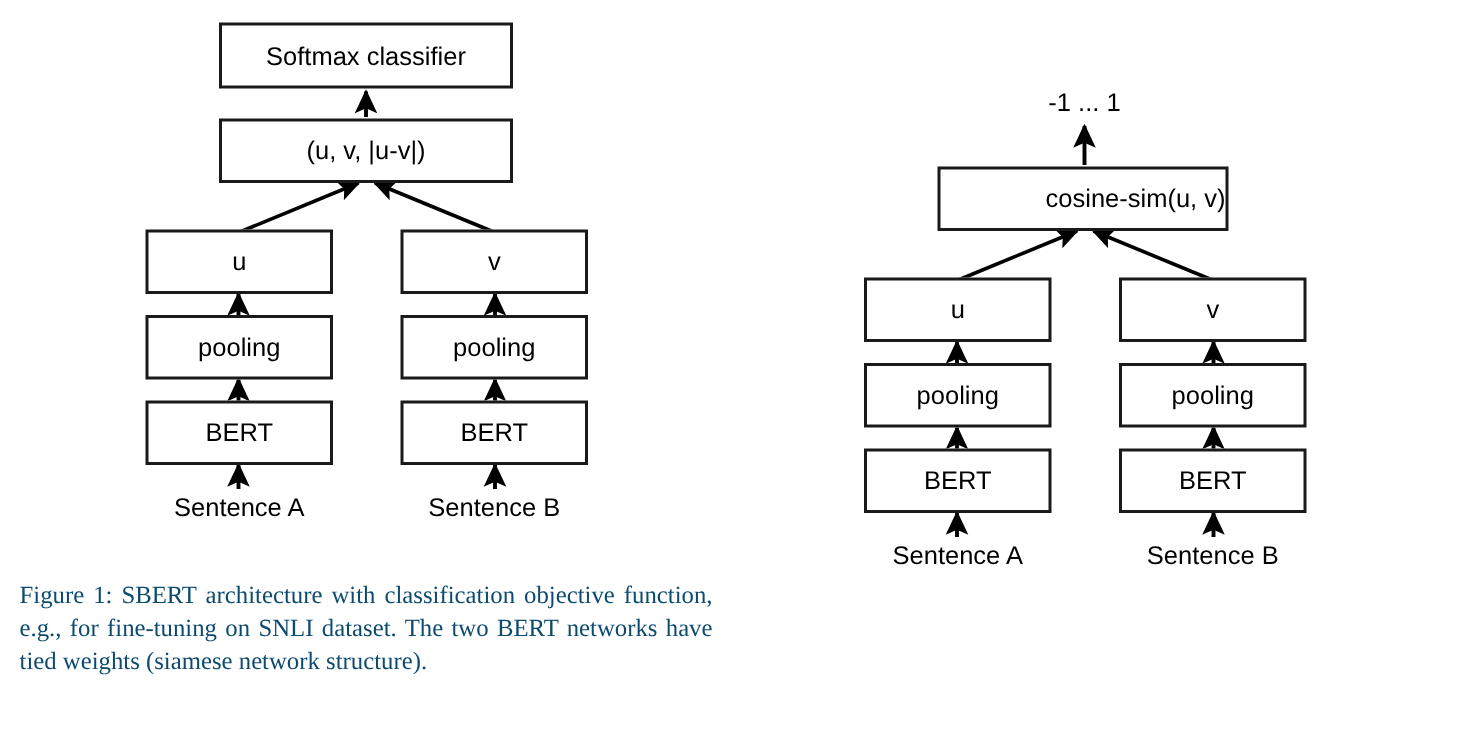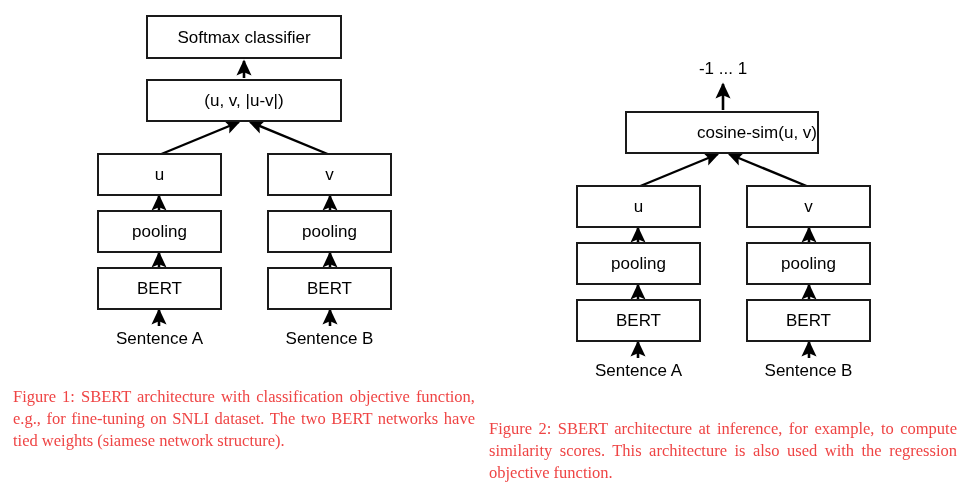--- a/index.html
+++ b/index.html
@@ -64,21 +64,21 @@
     width: 100%;
     height: 372px;
     pointer-events: none;
   }
 
   .caption {
     position: absolute;
     font-family: "Liberation Serif", serif;
     font-size: 16.5px;
     line-height: 22px;
-    color: #ef4444;
+    color: #0c4a6e;
     text-align: justify;
     text-justify: inter-word;
     -webkit-hyphens: none;
     hyphens: none;
   }
   #caption-left  { left: 13px;  top: 386px; width: 462px; }
   #caption-right { left: 10px;  top: 386px; width: 468px; }
 </style>
 </head>
 <body>
@@ -210,14 +210,13 @@
     <div class="node-box" style="left:267px; top:267px; width:125px; height:43px;">
       <span>BERT</span>
     </div>
 
     <div class="free-label" style="left:97px; top:330px; width:125px;">Sentence A</div>
 
     <div class="free-label" style="left:267px; top:330px; width:125px;">Sentence B</div>
 
   </div>
 
-  <div class="caption" id="caption-right">Figure 2: SBERT architecture at inference, for example, to compute similarity scores. This architecture is also used with the regression objective function.</div>
 </div>
 
 </body></html>

